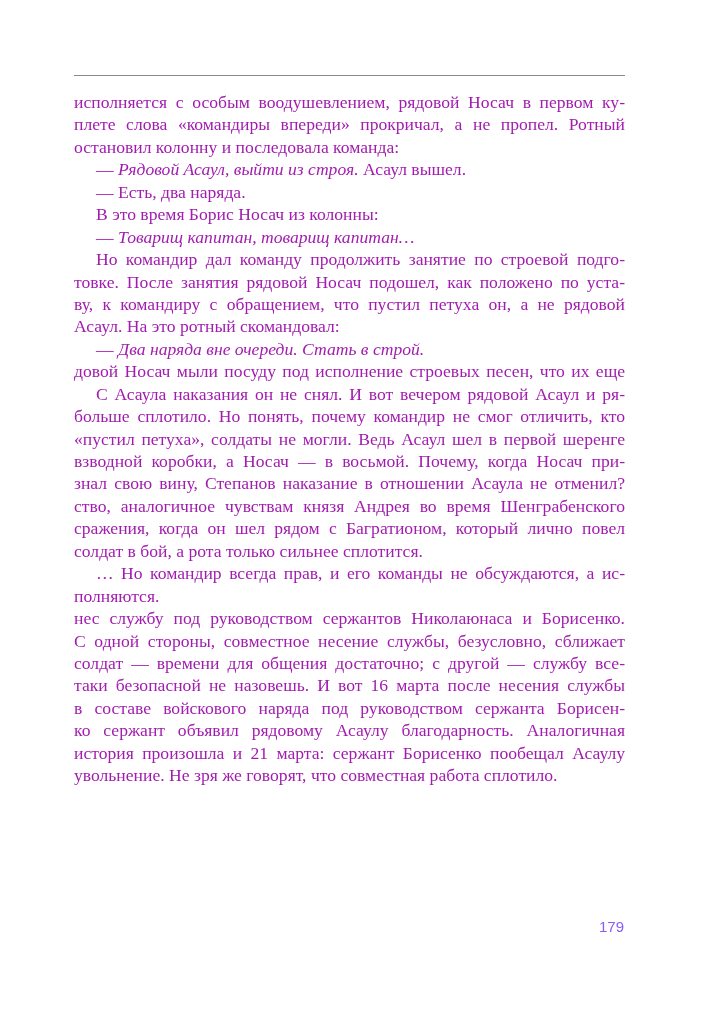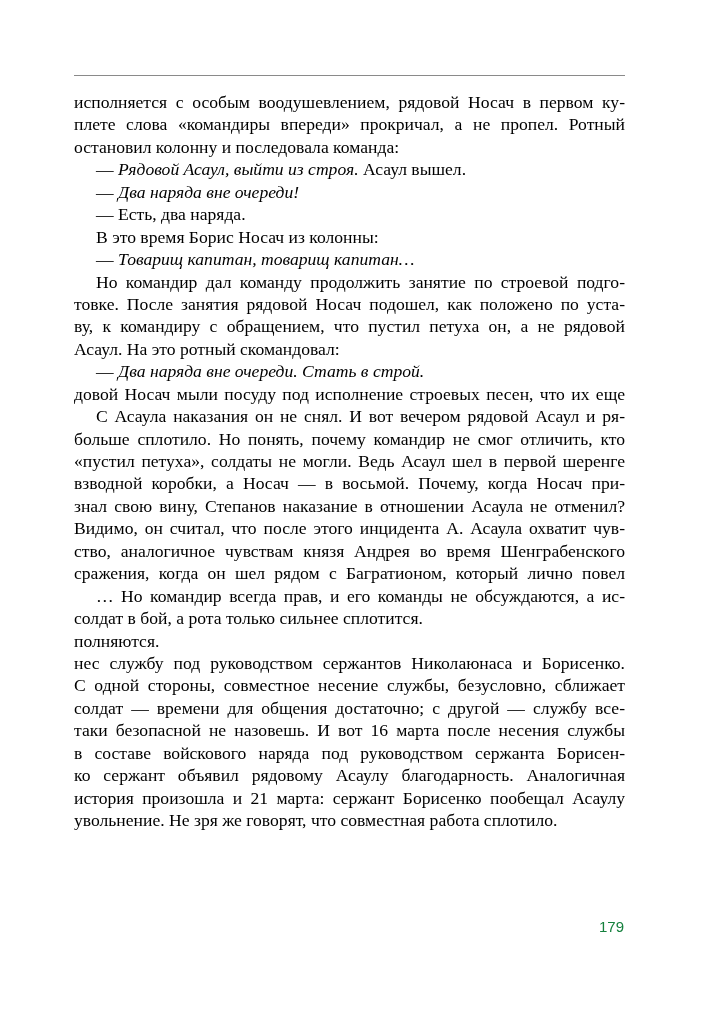--- a/index.html
+++ b/index.html
@@ -4,60 +4,58 @@
 <style>
   html, body { margin: 0; padding: 0; background: #ffffff; }
   body { width: 716px; height: 1024px; position: relative; overflow: hidden; }
   .rule {
     position: absolute; left: 74px; top: 75px; width: 551px; height: 0;
     border-top: 1.3px solid #8a8a8a;
   }
   .text {
     position: absolute; left: 74px; top: 91px; width: 551px;
     font-family: "Liberation Serif", "DejaVu Serif", serif;
-    font-size: 17.6px; line-height: 22.45px; color: #000000;
+    font-size: 17.6px; line-height: 22.45px; color: #a21caf;
   }
   .line { display: block; white-space: nowrap; height: 22.45px; }
   .just { text-align: justify; text-align-last: justify; white-space: normal; }
   .ind { padding-left: 22px; }
   .it { font-style: italic; }
   .page-number {
     position: absolute; left: 574px; top: 918px; width: 50px; text-align: right;
-    font-family: "Liberation Sans", "DejaVu Sans", sans-serif; font-size: 15px; color: #15803d;
+    font-family: "Liberation Sans", "DejaVu Sans", sans-serif; font-size: 15px; color: #8b5cf6;
   }
 </style>
 </head>
 <body>
 
 <div class="rule"></div>
 <div class="text" id="body-text">
     <div class="line just">исполняется с особым воодушевлением, рядовой Носач в первом ку-</div>
     <div class="line just">плете слова «командиры впереди» прокричал, а не пропел. Ротный</div>
     <div class="line">остановил колонну и последовала команда:</div>
     <div class="line ind"><span>— </span><span class="it">Рядовой Асаул, выйти из строя.</span><span> Асаул вышел.</span></div>
-    <div class="line ind"><span>— </span><span class="it">Два наряда вне очереди!</span></div>
     <div class="line ind">— Есть, два наряда.</div>
     <div class="line ind">В это время Борис Носач из колонны:</div>
     <div class="line ind"><span>— </span><span class="it">Товарищ капитан, товарищ капитан…</span></div>
     <div class="line just ind">Но командир дал команду продолжить занятие по строевой подго-</div>
     <div class="line just">товке. После занятия рядовой Носач подошел, как положено по уста-</div>
     <div class="line just">ву, к командиру с обращением, что пустил петуха он, а не рядовой</div>
     <div class="line">Асаул. На это ротный скомандовал:</div>
     <div class="line ind"><span>— </span><span class="it">Два наряда вне очереди. Стать в строй.</span></div>
     <div class="line just">довой Носач мыли посуду под исполнение строевых песен, что их еще</div>
     <div class="line just ind">С Асаула наказания он не снял. И вот вечером рядовой Асаул и ря-</div>
     <div class="line just">больше сплотило. Но понять, почему командир не смог отличить, кто</div>
     <div class="line just">«пустил петуха», солдаты не могли. Ведь Асаул шел в первой шеренге</div>
     <div class="line just">взводной коробки, а Носач — в восьмой. Почему, когда Носач при-</div>
     <div class="line just">знал свою вину, Степанов наказание в отношении Асаула не отменил?</div>
-    <div class="line just">Видимо, он считал, что после этого инцидента А. Асаула охватит чув-</div>
     <div class="line just">ство, аналогичное чувствам князя Андрея во время Шенграбенского</div>
     <div class="line just">сражения, когда он шел рядом с Багратионом, который лично повел</div>
+    <div class="line">солдат в бой, а рота только сильнее сплотится.</div>
     <div class="line just ind">… Но командир всегда прав, и его команды не обсуждаются, а ис-</div>
-    <div class="line">солдат в бой, а рота только сильнее сплотится.</div>
     <div class="line">полняются.</div>
     <div class="line just">нес службу под руководством сержантов Николаюнаса и Борисенко.</div>
     <div class="line just">С одной стороны, совместное несение службы, безусловно, сближает</div>
     <div class="line just">солдат — времени для общения достаточно; с другой — службу все-</div>
     <div class="line just">таки безопасной не назовешь. И вот 16 марта после несения службы</div>
     <div class="line just">в составе войскового наряда под руководством сержанта Борисен-</div>
     <div class="line just">ко сержант объявил рядовому Асаулу благодарность. Аналогичная</div>
     <div class="line just">история произошла и 21 марта: сержант Борисенко пообещал Асаулу</div>
     <div class="line">увольнение. Не зря же говорят, что совместная работа сплотило.</div>
   </div>

